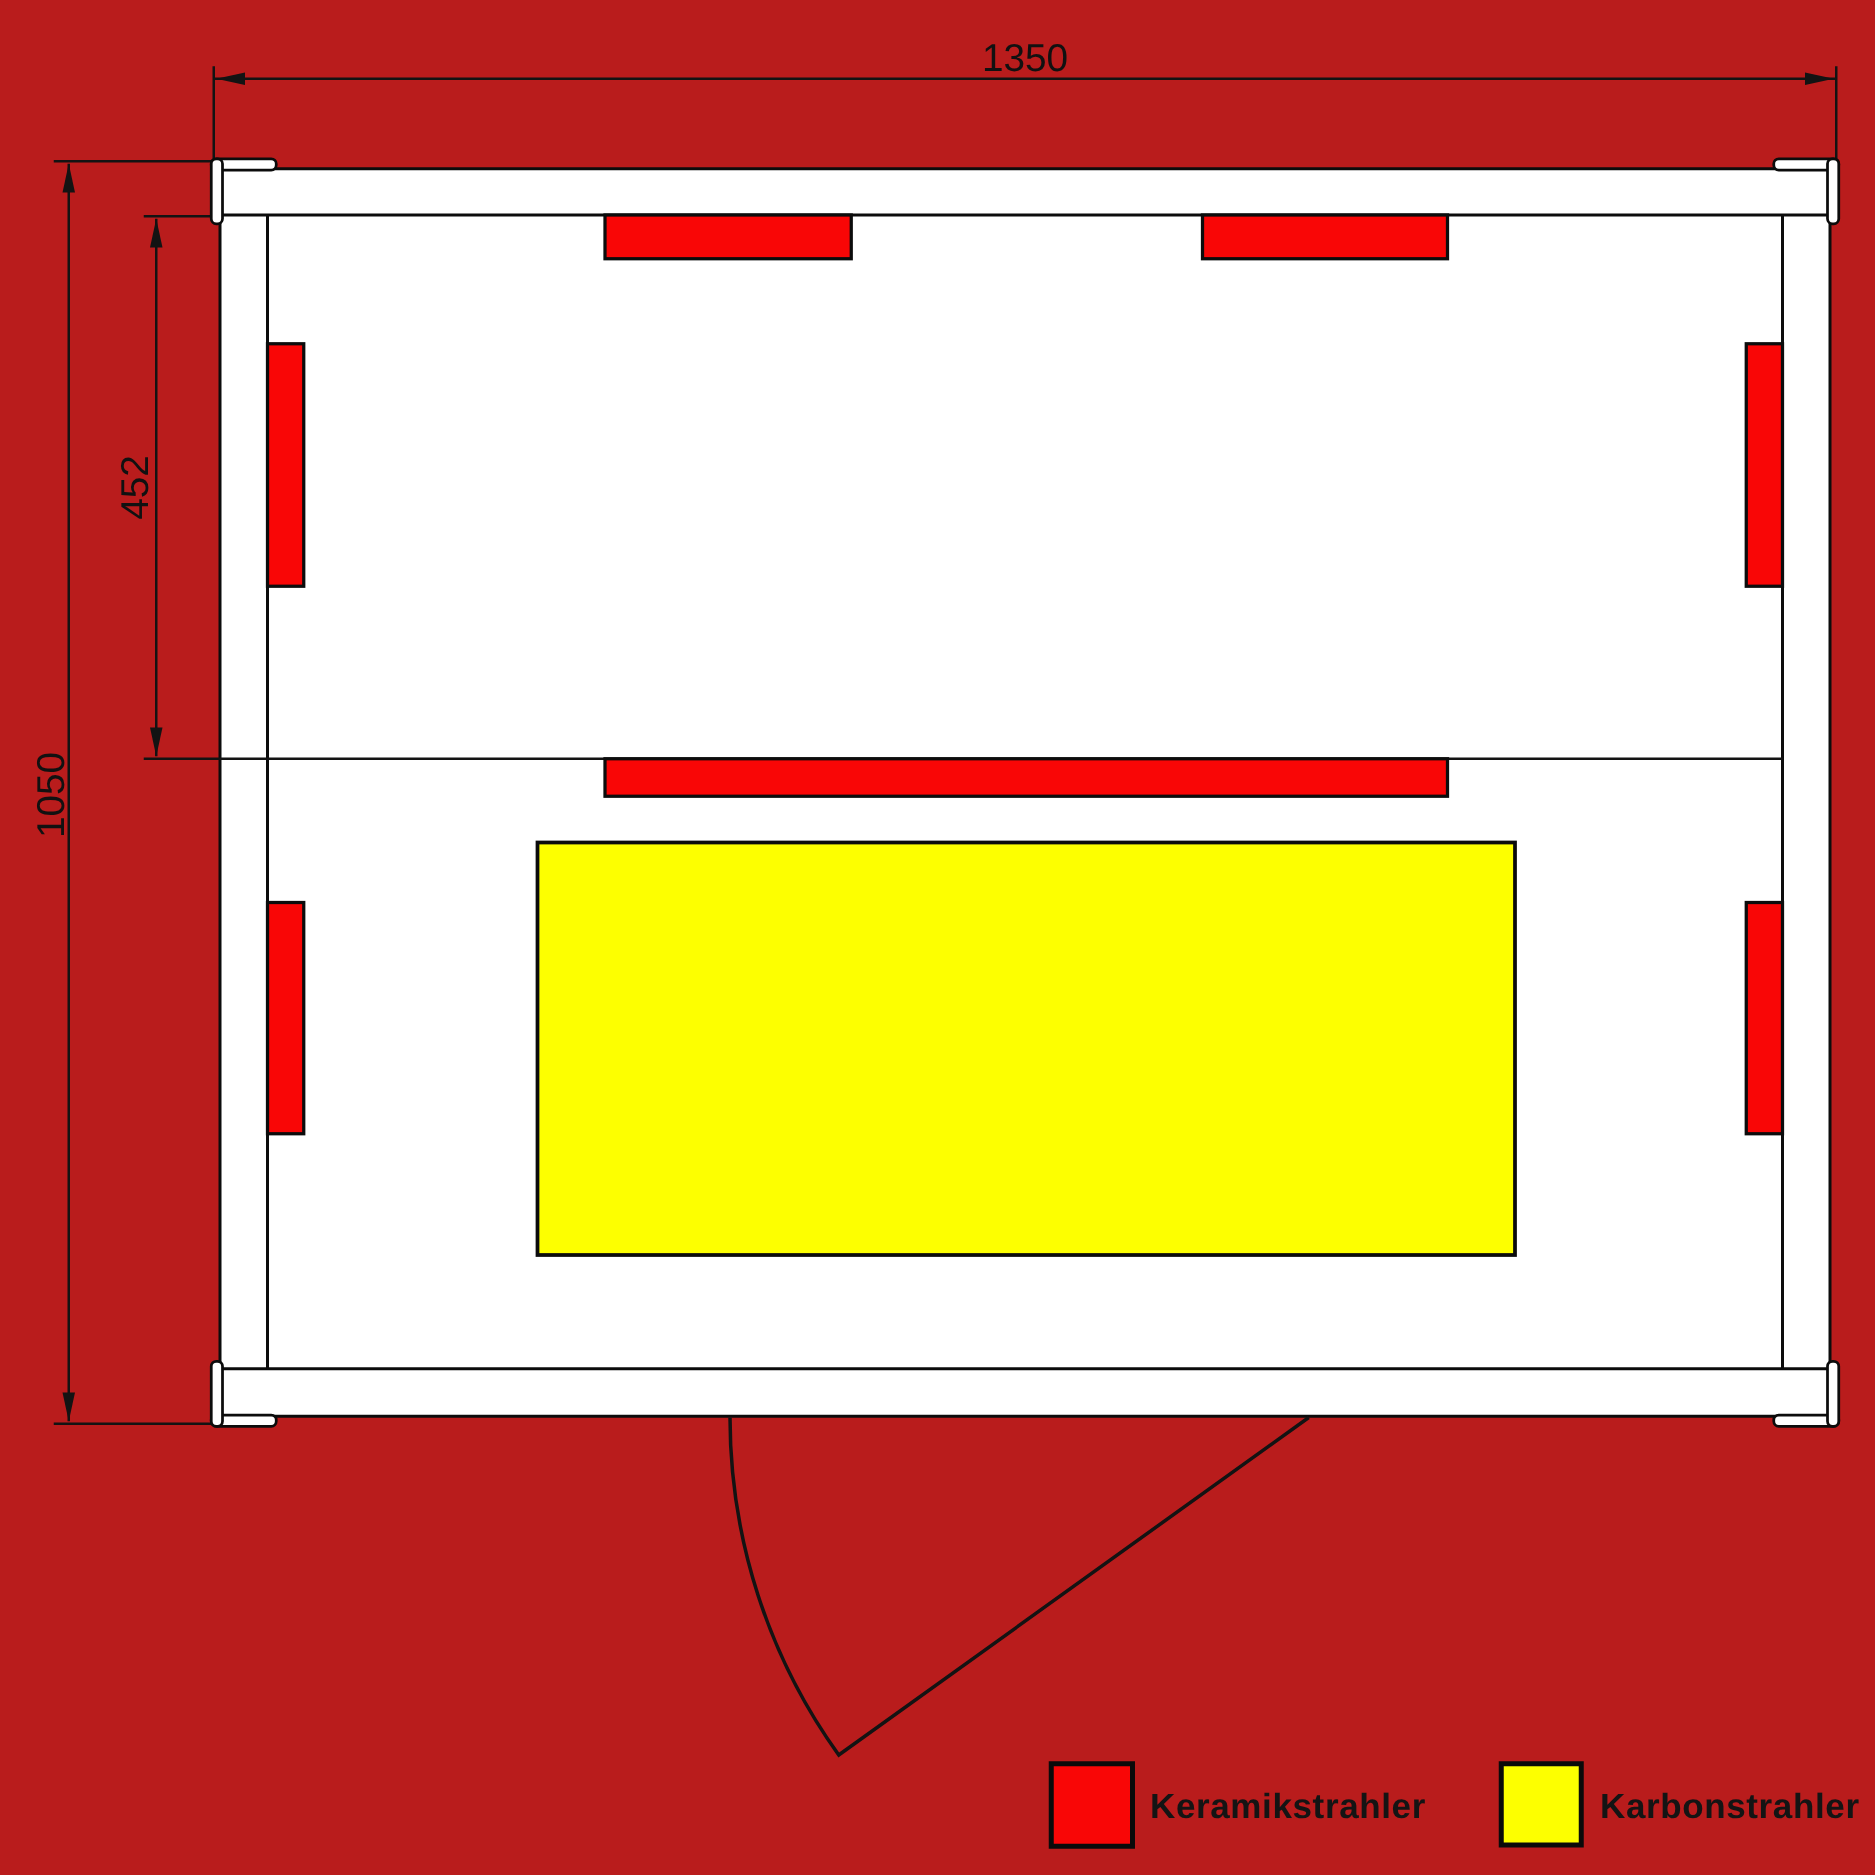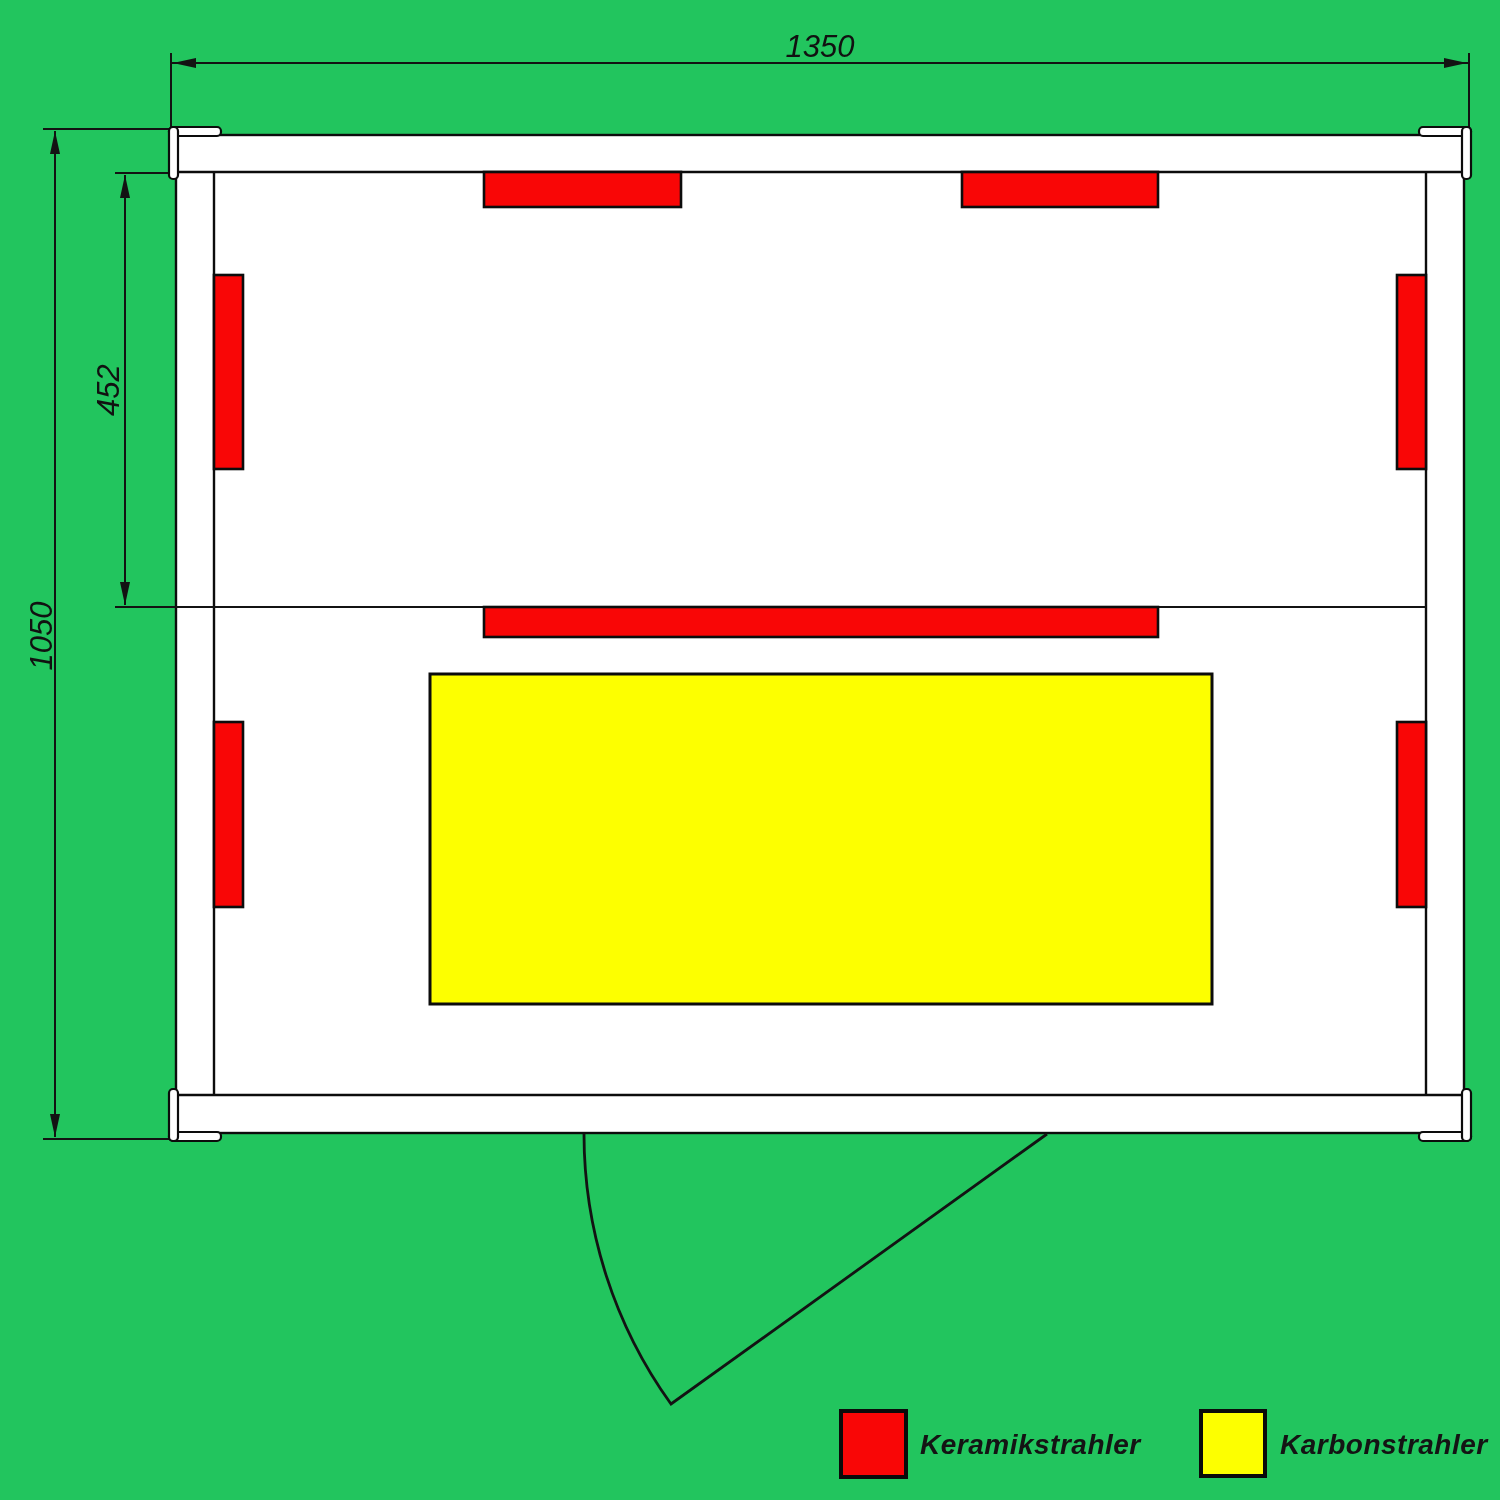--- a/index.html
+++ b/index.html
@@ -5,23 +5,22 @@
   html, body {
     margin: 0;
     padding: 0;
     background: #ffffff;
     font-family: "Liberation Sans", sans-serif;
   }
   .stage {
     position: relative;
     width: 1500px;
     height: 1500px;
-    background: #22c55e;
+    background: #b91c1c;
     overflow: hidden;
-    font-style: italic;
   }
   svg { display: block; }
   .dim-label {
     font-family: "Liberation Sans", sans-serif;
     font-size: 31px;
     fill: #111111;
     font-weight: 400;
   }
   .legend-label {
     font-family: "Liberation Sans", sans-serif;

